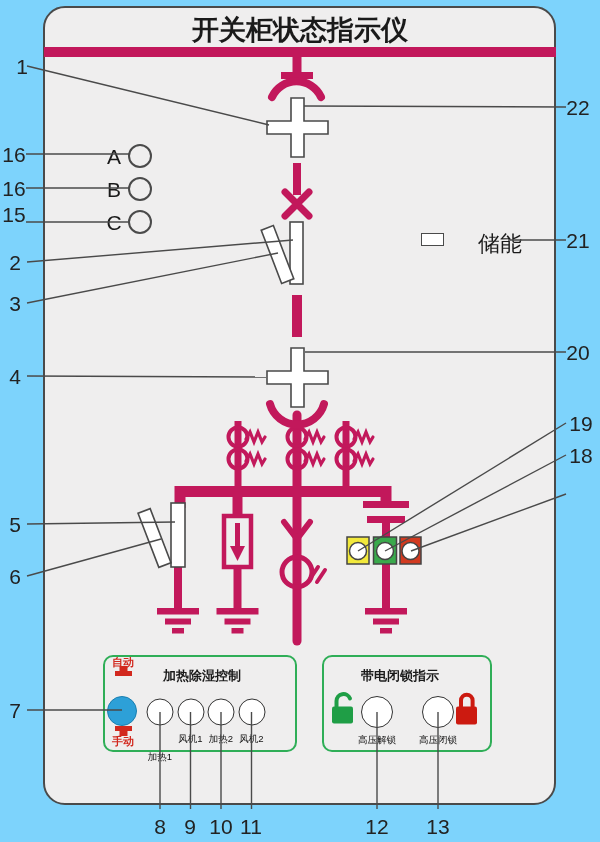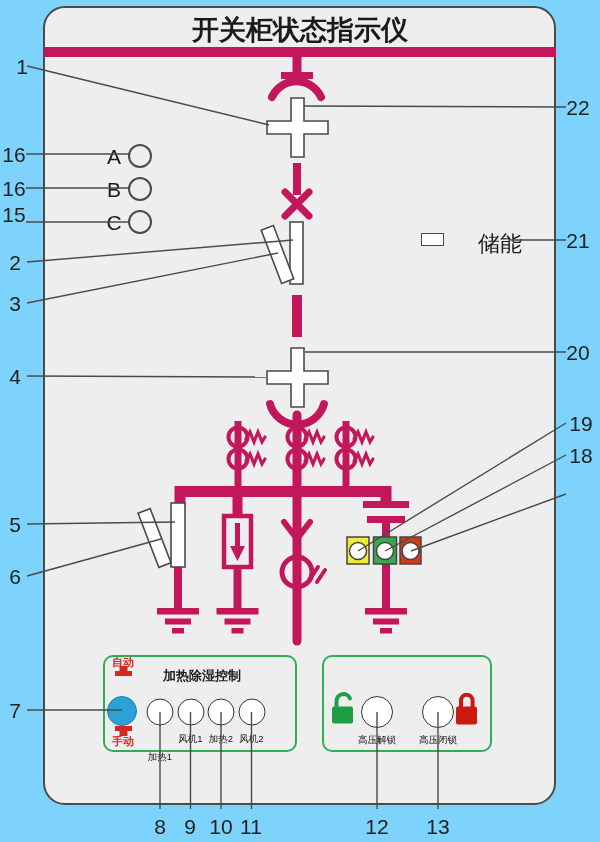--- a/index.html
+++ b/index.html
@@ -70,20 +70,21 @@
   <div class="abs ctr btn-circle" style="left:160px;top:712px;"></div>
   <div class="abs ctr btn-circle" style="left:190.5px;top:712px;"></div>
   <div class="abs ctr btn-circle" style="left:221px;top:712px;"></div>
   <div class="abs ctr btn-circle" style="left:251.5px;top:712px;"></div>
   <div class="abs ctr btn-label" style="left:160px;top:739px;margin-top:18px;">加热1</div>
   <div class="abs ctr btn-label" style="left:190.5px;top:739px;">风机1</div>
   <div class="abs ctr btn-label" style="left:221px;top:739px;">加热2</div>
   <div class="abs ctr btn-label" style="left:251.5px;top:739px;">风机2</div>
 
   <div class="abs sub-panel" style="left:322px;top:655px;width:170px;height:97px;"></div>
+  <div class="abs ctr sub-title" style="left:400px;top:676px;">带电闭锁指示</div>
   <div class="abs ctr lock-circle" style="left:377px;top:712px;"></div>
   <div class="abs ctr lock-circle" style="left:438px;top:712px;"></div>
   <div class="abs ctr btn-label" style="left:377px;top:740px;">高压解锁</div>
   <div class="abs ctr btn-label" style="left:438px;top:740px;">高压闭锁</div>
 
   <svg class="overlay" width="600" height="842" viewBox="0 0 600 842">
 
     <rect x="44" y="47" width="512" height="10" class="mf"></rect>
     <rect x="292.5" y="57" width="9" height="17" class="mf"></rect>
     <rect x="281" y="72" width="32" height="7" class="mf"></rect>

